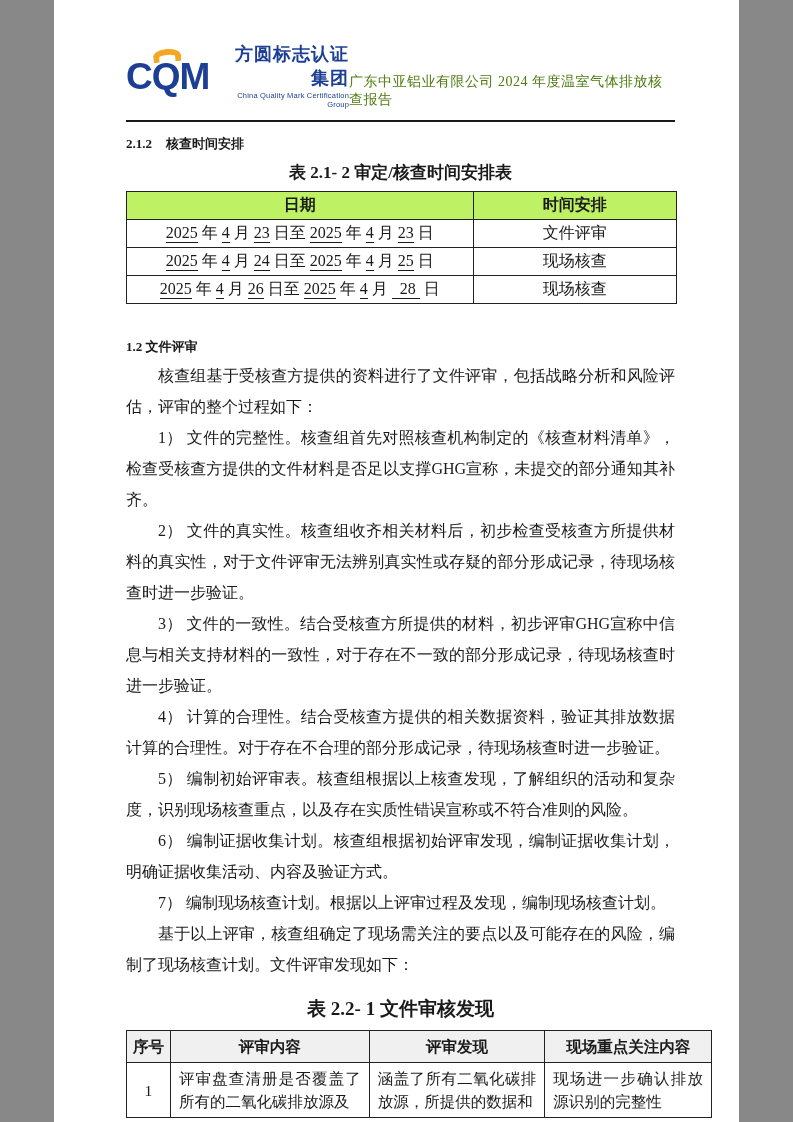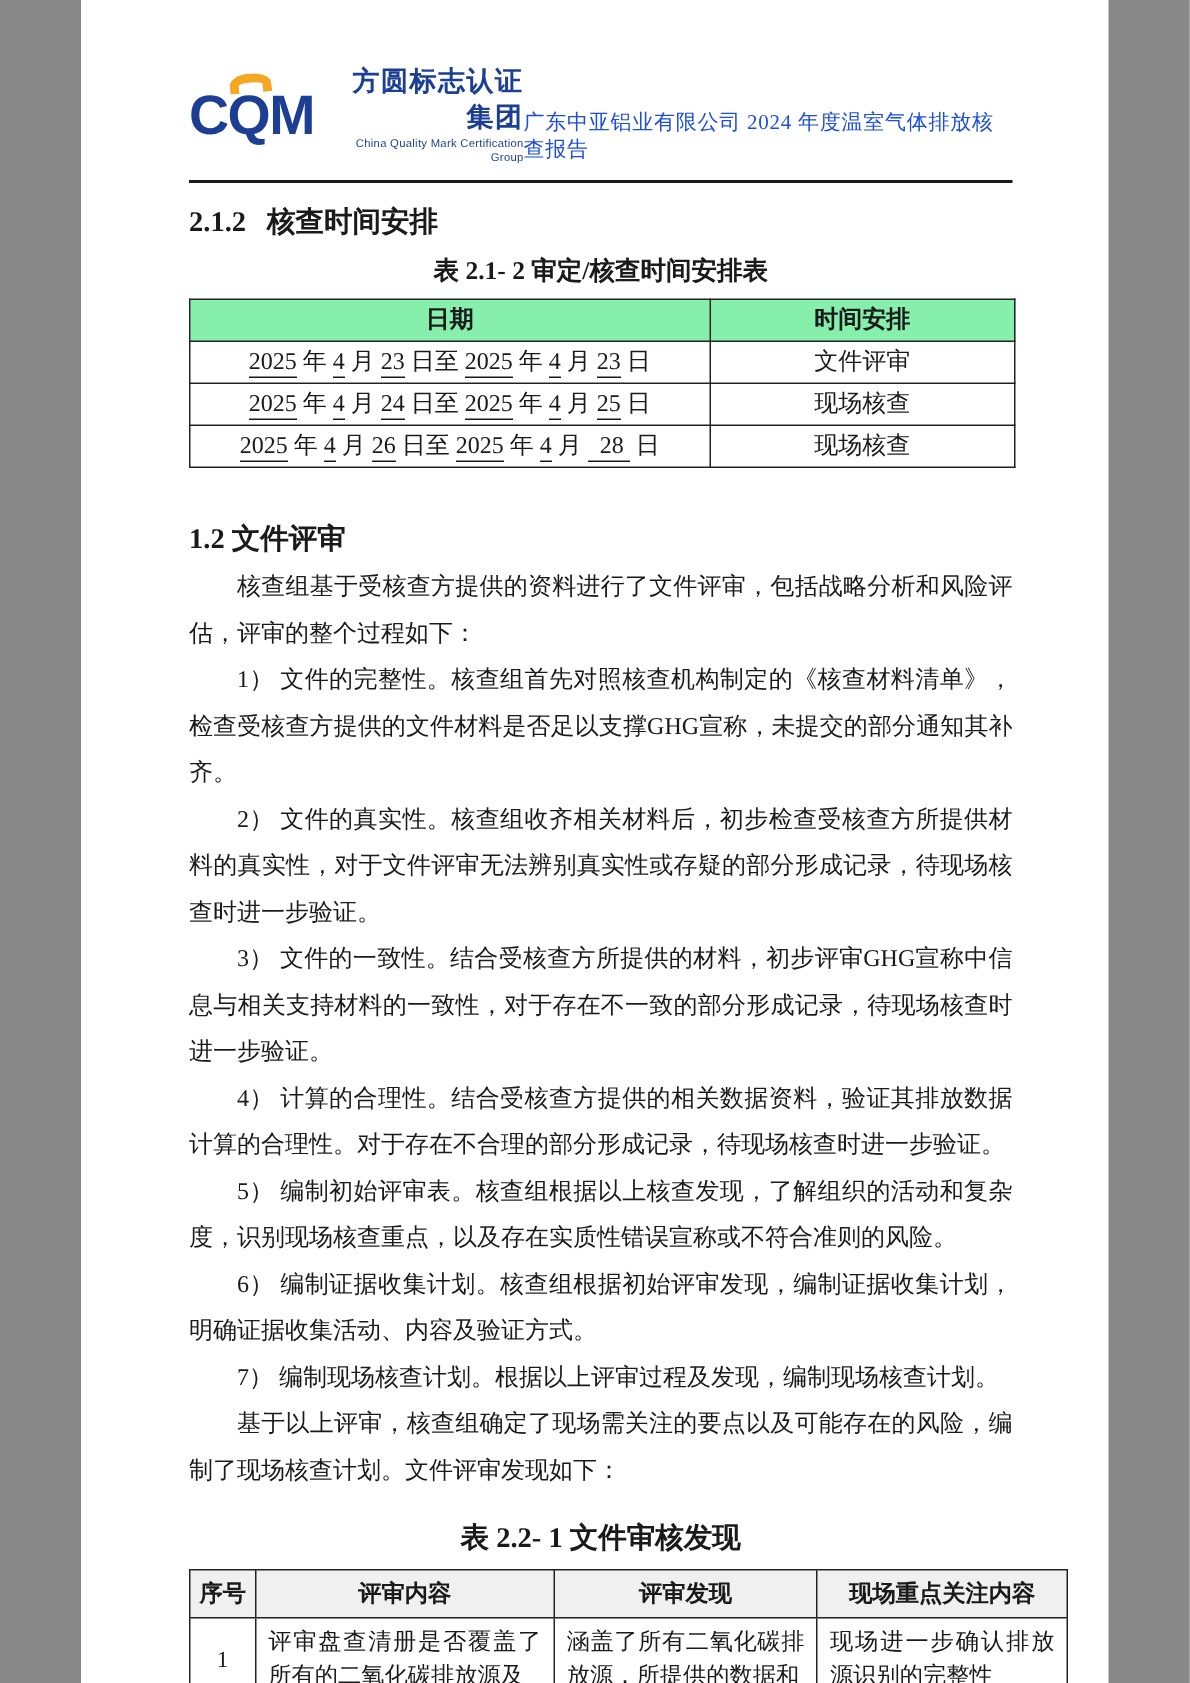--- a/index.html
+++ b/index.html
@@ -31,32 +31,32 @@
   }
   .logo-names { padding-bottom:2px;text-align:right; }
   .logo-cn {
     font-family:"Liberation Sans","DejaVu Sans",sans-serif;
     font-weight:bold; font-size:18px; color:#1c3f94; letter-spacing:1px;
   }
   .logo-en {
     font-family:"Liberation Sans","DejaVu Sans",sans-serif;
     font-size:7.5px; color:#1c3f94; margin-top:1px; letter-spacing:0.2px;
   }
-  .hdr-title { font-size:14px; color:#1d4ed8; letter-spacing:0.5px; padding-bottom:2px; }
+  .hdr-title { font-size:14px; color:#4d7c0f; letter-spacing:0.5px; padding-bottom:2px; }
   .hdr-rule { border:none; border-top:2px solid #1a1a1a; margin-top:9px; }
   
-  .sec-heading { font-size:19px; font-weight:bold; margin-top:13px; }
+  .sec-heading { font-size:13px; font-weight:bold; margin-top:13px; }
   .sec-heading .num { margin-right:14px; }
   .tbl-caption { text-align:center; font-weight:bold; font-size:17px; margin-top:8px; }
   .tbl-caption.big { font-size:19px; margin-top:16px; }
   
   table { border-collapse:collapse; }
   th, td { border:1px solid #222; }
   .sched { width:551px; margin:7px auto 0; table-layout:fixed; font-size:16px; border:1.5px solid #222; }
-  .sched th { background:#86efac; font-weight:bold; height:28px; text-align:center; }
+  .sched th { background:#bef264; font-weight:bold; height:28px; text-align:center; }
   .sched td { height:28px; text-align:center; }
   .date-cell span { display:inline-block; white-space:pre; }
   .date-cell .u { border-bottom:1px solid #1a1a1a; }
   
   .sec-22 { margin-top:34px; }
   .body-text { margin-top:4px; }
   .para {
     font-size:16px; line-height:31px;
     text-align:justify; text-indent:2em;
   }

